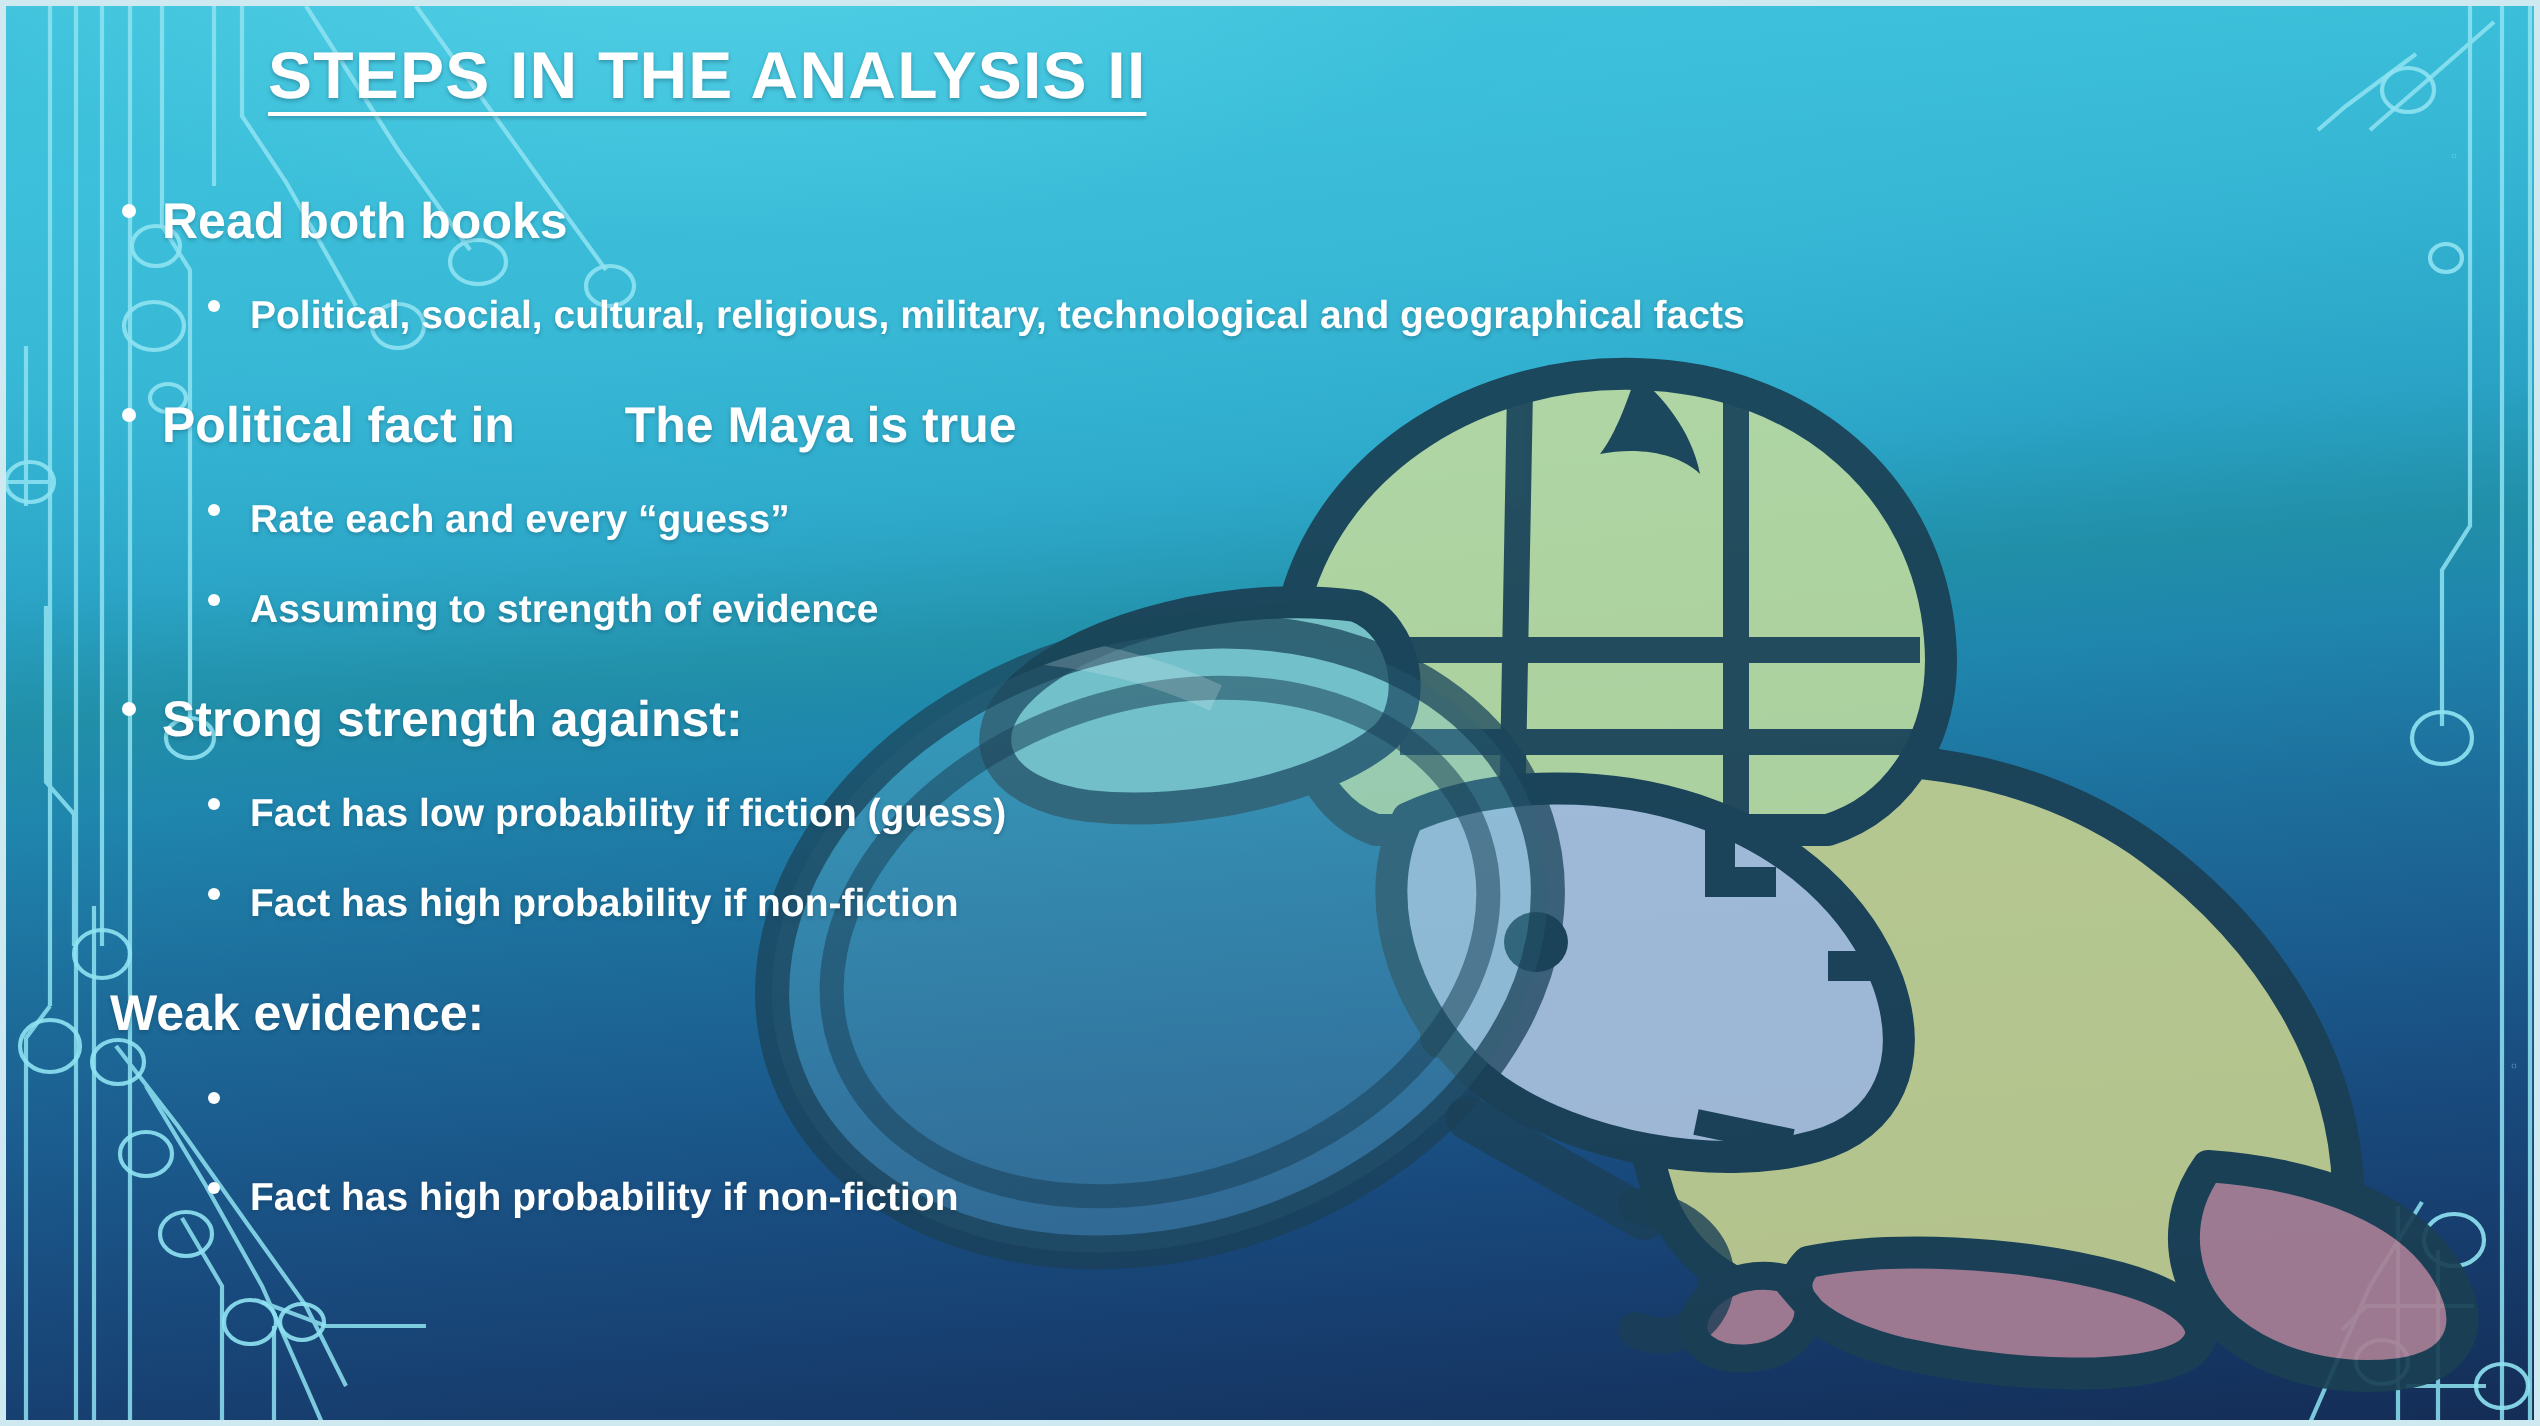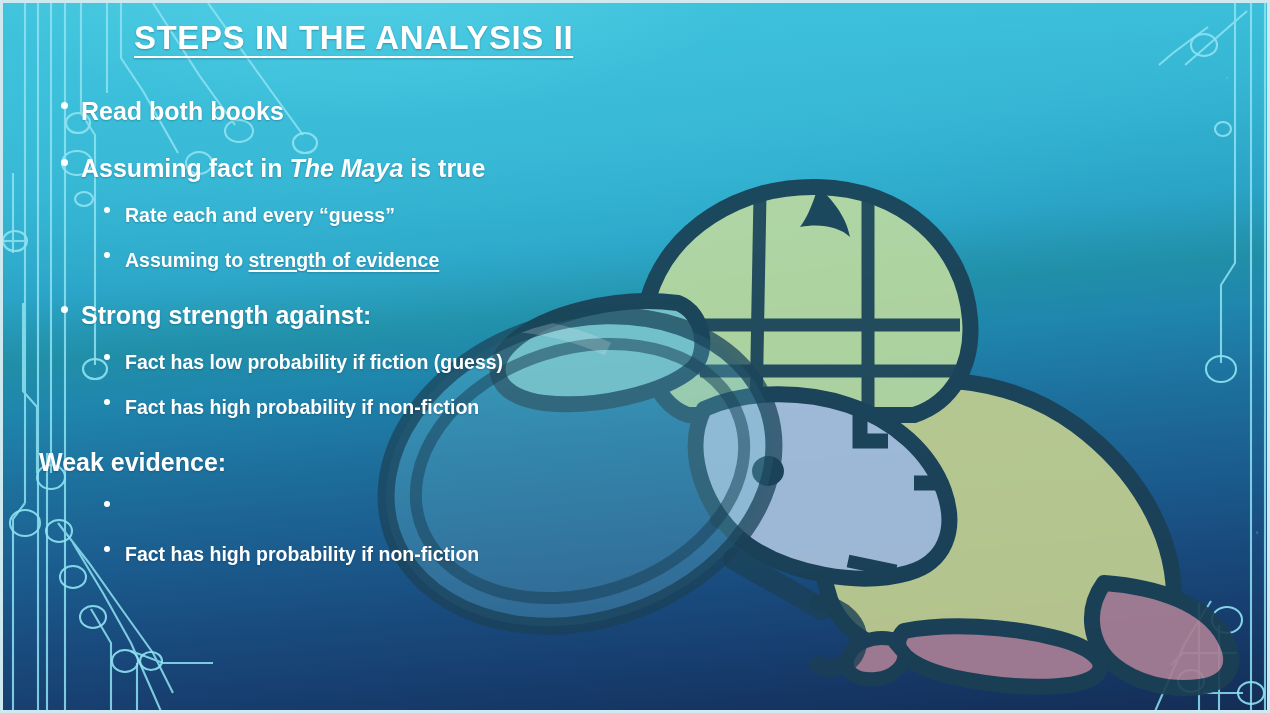--- a/index.html
+++ b/index.html
@@ -60,42 +60,42 @@
     height:49px;
     line-height:49px;
     white-space:nowrap;
     text-shadow:0 1px 2px rgba(10,50,70,.3);
   }
   .lvl1 .dot{
     position:absolute;left:58px;top:50%;
     width:7px;height:7px;margin-top:-10px;
     background:#ffffff;border-radius:50%;
   }
-  .lvl1.nobullet{padding-left:36px;}
+  .lvl1.nobullet{padding-left:52px;}
 
   .lvl2{
     position:relative;
     color:#ffffff;
     font-size:19.5px;
     font-weight:bold;
     padding-left:122px;
     margin:0;
     height:45px;
     line-height:45px;
     white-space:nowrap;
     text-shadow:0 1px 2px rgba(10,50,70,.3);
   }
   .lvl2 .dot{
     position:absolute;left:101px;top:50%;
     width:6px;height:6px;margin-top:-9px;
     background:#ffffff;border-radius:50%;
   }
   .gap{height:8px;}
-  .ital{font-style:italic;}
-  .uline{text-decoration:underline;text-underline-offset:3px;text-decoration-thickness:1.6px;}
+  .ital{margin-left:48px;}
+  .uline{text-underline-offset:3px;text-decoration-thickness:1.6px;}
 </style>
 </head>
 <body>
 
 <div id="slide">
 
   <svg class="circuit" viewBox="0 0 1270 713" preserveAspectRatio="none" aria-hidden="true">
     <g fill="none" stroke="#8fe3f2" stroke-width="2.1" opacity="0.85">
       <path d="M22 0 L22 500"></path>
       <path d="M35 0 L35 713"></path>
@@ -226,26 +226,30 @@
   </svg>
 
   <div id="title">STEPS IN THE ANALYSIS II</div>
 
   <div class="body-area">
 
     <div class="lvl1">
       <span class="dot"></span>
       <span>Read both books</span>
     </div>
+    <div class="lvl2">
+      <span class="dot"></span>
+      <span>Political, social, cultural, religious, military, technological and geographical facts</span>
+    </div>
 
     <div class="gap"></div>
 
     <div class="lvl1">
       <span class="dot"></span>
-      <span>Assuming fact in </span><span class="ital">The Maya</span><span> is true</span>
+      <span>Political fact in </span><span class="ital">The Maya</span><span> is true</span>
     </div>
     <div class="lvl2">
       <span class="dot"></span>
       <span>Rate each and every “guess”</span>
     </div>
     <div class="lvl2">
       <span class="dot"></span>
       <span>Assuming to </span><span class="uline">strength of evidence</span>
     </div>
 

